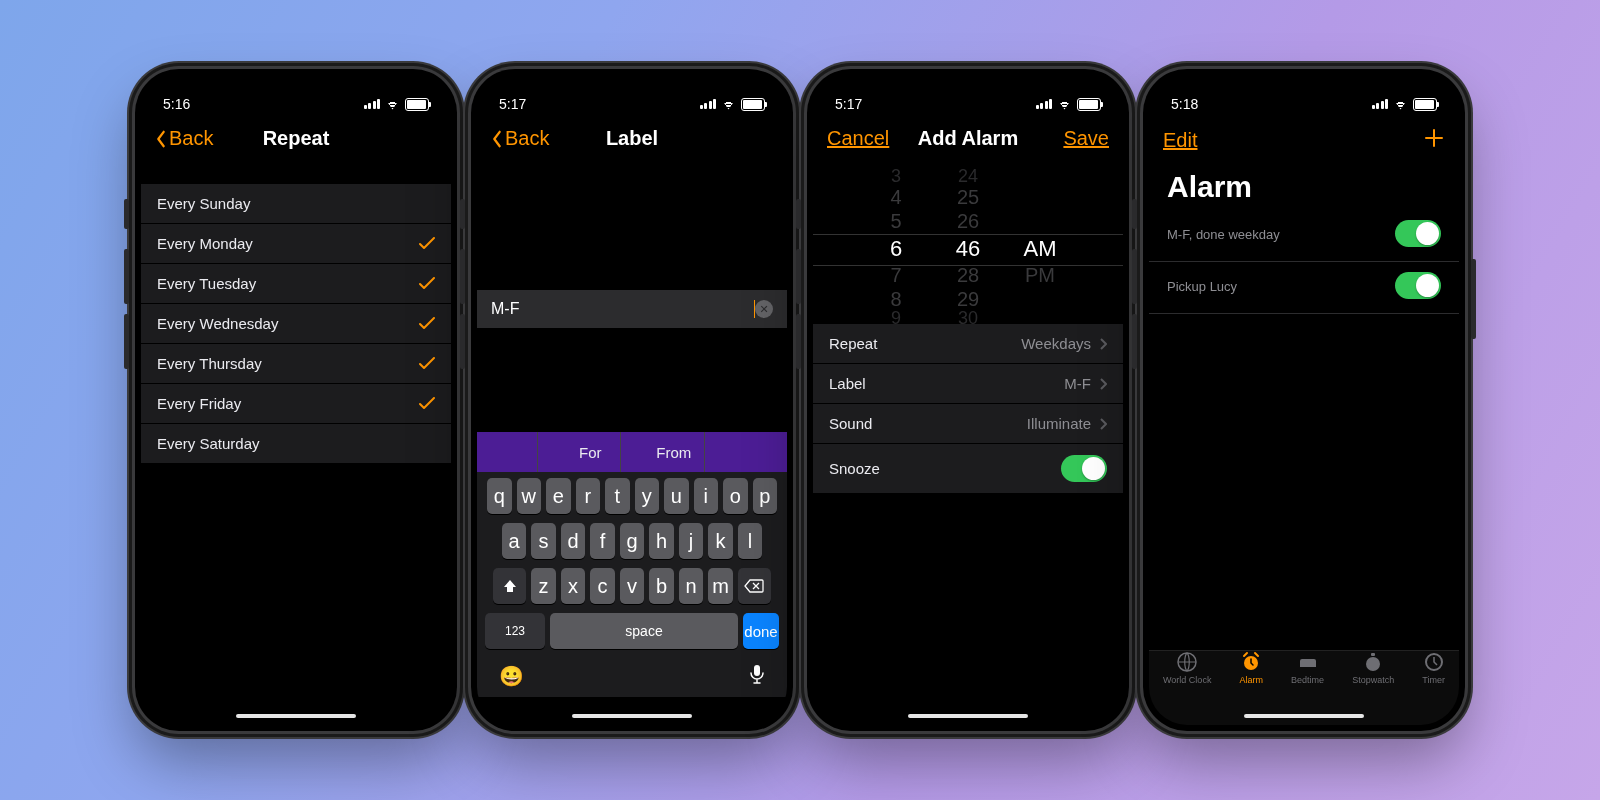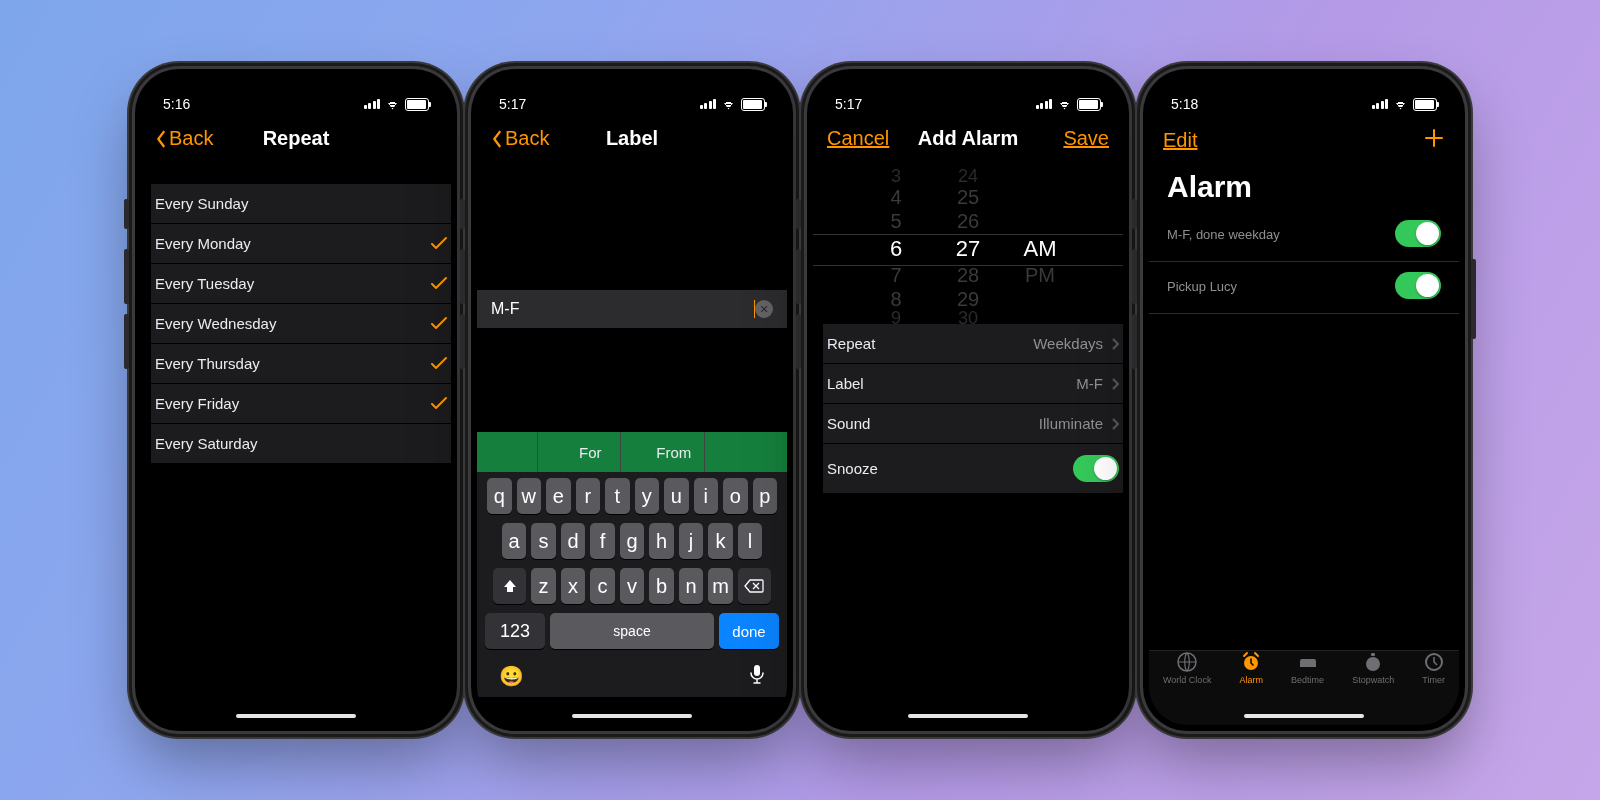--- a/index.html
+++ b/index.html
@@ -45,45 +45,45 @@
   .navbar{display:flex;justify-content:space-between;align-items:center;padding:8px 14px 10px;font-size:20px;}
   .navback{color:var(--orange);display:flex;align-items:center;gap:2px;}
   .navback svg{width:12px;height:18px;}
   .navtitle{color:#fff;font-weight:600;position:absolute;left:50%;transform:translateX(-50%);}
   .navaction{color:var(--orange);text-decoration:underline;}
 
   .homebar{position:absolute;bottom:7px;left:50%;transform:translateX(-50%);width:120px;height:4px;background:#fff;border-radius:3px;opacity:.9;}
 
   
   .cellgroup{margin-top:24px;}
-  .cell{background:var(--cell);padding:11px 4px;border-bottom:1px solid #000;display:flex;justify-content:space-between;align-items:center;font-size:15px;margin-left:10px;}
+  .cell{background:var(--cell);padding:11px 16px;border-bottom:1px solid #000;display:flex;justify-content:space-between;align-items:center;font-size:15px;}
   .cell .label{color:#ebebf0;}
   .cell .value{color:var(--grayText);display:flex;align-items:center;gap:4px;}
   .check{width:16px;height:13px;}
   .chev{width:8px;height:12px;stroke:#5a5a5e;stroke-width:2;fill:none;margin-left:4px;}
 
   
   .inputcell{background:var(--cell2);margin-top:130px;display:flex;align-items:center;padding:10px 14px;}
   .inputcell .txt{flex:1;color:#fff;font-size:16px;border-right:1px solid var(--orange);padding-right:1px;}
   .clearbtn{width:18px;height:18px;background:#636366;border-radius:50%;display:flex;align-items:center;justify-content:center;color:#2c2c2e;font-size:11px;}
 
   
-  .predictbar{display:flex;background:#15803d;height:40px;border-top:1px solid #000;gap:23px;}
+  .predictbar{display:flex;background:#4c1d95;height:40px;border-top:1px solid #000;gap:23px;}
   .predict{flex:1;display:flex;align-items:center;justify-content:center;color:#ebebf0;font-size:15px;border-right:1px solid #444;}
   .predict:last-child{border-right:none;}
   .keyboard{background:#1c1c1e;padding:6px 4px 8px;}
   .krow{display:flex;justify-content:center;gap:5px;margin-bottom:9px;}
   .key{background:var(--key);color:#fff;border-radius:5px;height:36px;display:flex;align-items:center;justify-content:center;font-size:20px;box-shadow:0 1px 0 #000;}
   .key.letter{width:24.5px;}
   .key.dark{background:var(--darkkey);}
   .key.shift{width:33px;}
   .key.bksp{width:33px;}
-  .key.num{width:60px;font-size:18px;}
+  .key.num{width:60px;font-size:12px;}
   .key.space{flex:1;font-size:14px;}
-  .key.done{width:60px;background:var(--blue);font-size:15px;}
+  .key.done{width:36px;background:var(--blue);font-size:15px;}
   .kbicons{display:flex;justify-content:space-between;padding:6px 18px 0;font-size:20px;}
 
   
   .picker{height:160px;position:relative;margin-top:4px;}
   .pickrow{display:flex;justify-content:center;gap:36px;font-size:22px;color:#fff;position:absolute;width:100%;}
   .pickrow span{width:36px;text-align:center;font-variant-numeric:tabular-nums;}
   .pickrow.dim{color:#3a3a3c;font-size:20px;}
   .pickrow.dim2{color:#2a2a2c;font-size:18px;}
   .selbar{position:absolute;top:70px;height:30px;width:100%;border-top:1px solid #333;border-bottom:1px solid #333;}
 
@@ -320,21 +320,21 @@
           <span>25</span>
           <span></span>
         </div>
       <div class="pickrow dim" style="top:46px;">
           <span>5</span>
           <span>26</span>
           <span></span>
         </div>
       <div class="pickrow" style="top:72px;">
           <span>6</span>
-          <span>27</span>
+          <span>46</span>
           <span>AM</span>
         </div>
       <div class="pickrow dim" style="top:100px;">
           <span>7</span>
           <span>28</span>
           <span>PM</span>
         </div>
       <div class="pickrow dim" style="top:124px;">
           <span>8</span>
           <span>29</span>

